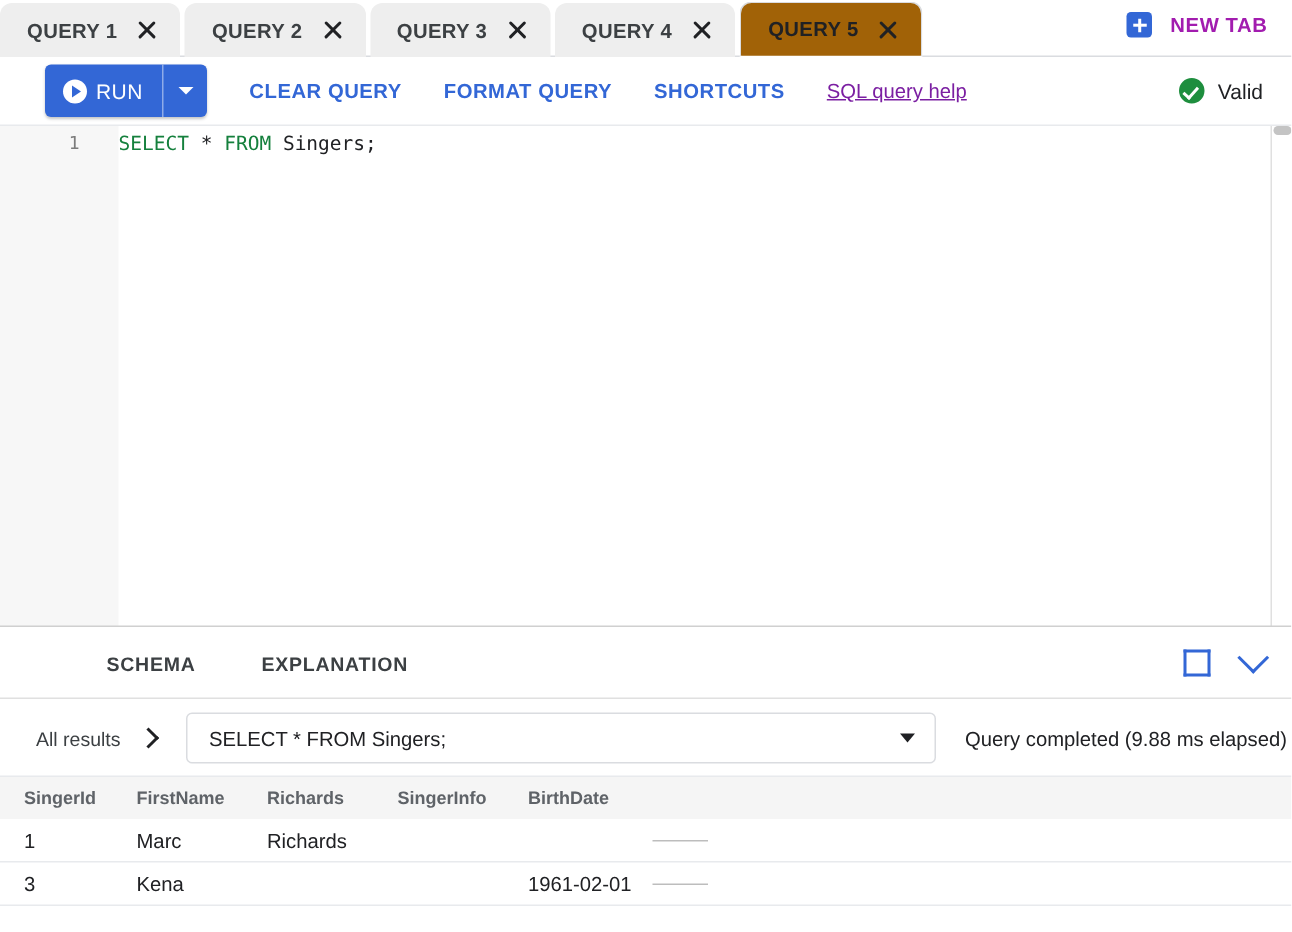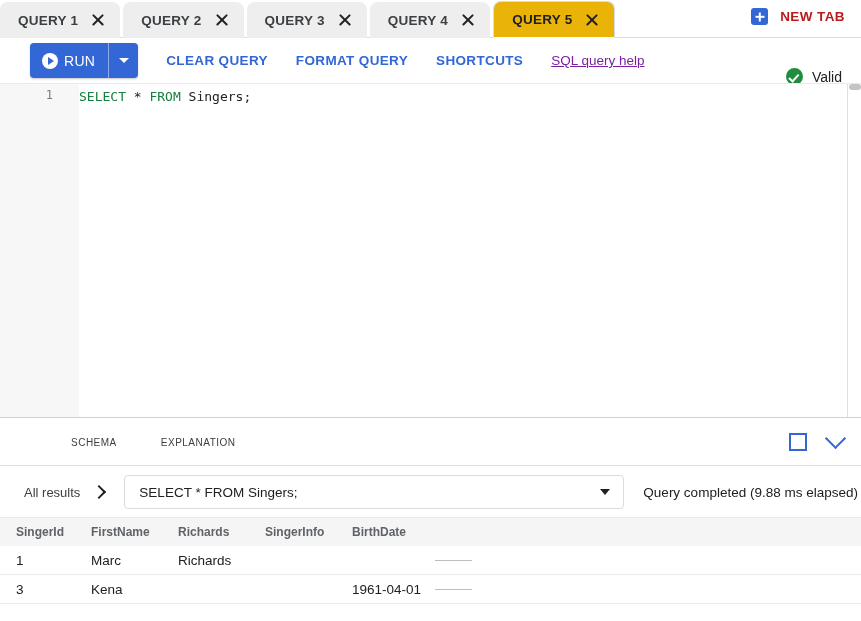--- a/index.html
+++ b/index.html
@@ -51,21 +51,21 @@
     background: #eeeeee;
     color: #3c4043;
     font-size: 13.5px;
     font-weight: 700;
     letter-spacing: .25px;
     cursor: pointer;
     z-index: 1;
     user-select: none;
   }
   .qtab.active {
-    background: #eab308;
+    background: #a16207;
     color: #202124;
     border: 1px solid #dadce0;
     border-bottom: 1px solid #ffffff;
     height: 37px;
     z-index: 3;
   }
   .qtab .xclose {
     width: 16px;
     height: 16px;
     position: relative;
@@ -86,21 +86,21 @@
   .qtab .xclose::before { transform: translate(-50%,-50%) rotate(45deg); }
   .qtab .xclose::after  { transform: translate(-50%,-50%) rotate(-45deg); }
 
   .newtab {
     position: absolute;
     right: 16px;
     top: 8px;
     display: flex;
     align-items: center;
     gap: 12px;
-    color: #b91c1c;
+    color: #a21caf;
     font-size: 13.5px;
     font-weight: 700;
     letter-spacing: .4px;
     cursor: pointer;
     user-select: none;
     z-index: 4;
   }
   .plusbox {
     width: 17px; height: 17px;
     border-radius: 3px;
@@ -191,21 +191,21 @@
   .tlink {
     font-size: 13.5px;
     color: #7b1fa2;
     text-decoration: underline;
     cursor: pointer;
     margin-left: 28px;
   }
   .validwrap {
     position: absolute;
     right: 19px;
-    top: 16px;
+    top: 0;
     height: 45px;
     display: flex;
     align-items: center;
     gap: 9px;
   }
   .checkcircle {
     width: 17px; height: 17px;
     border-radius: 50%;
     background: #1e8e3e;
     position: relative;
@@ -298,22 +298,22 @@
     left: 0; right: 0; bottom: 0;
     height: 1px;
     background: #e0e0e0;
   }
   .restab {
     position: relative;
     height: 48px;
     display: flex;
     align-items: center;
     padding: 0 22px;
-    font-size: 10px;
-    font-weight: 400;
+    font-size: 13px;
+    font-weight: 700;
     letter-spacing: .5px;
     color: #3c4043;
     cursor: pointer;
     user-select: none;
   }
   .restab.active { color: #1967d2; }
   .restab.active::after {
     content: "";
     position: absolute;
     left: 0; right: 0; bottom: 0;
@@ -567,19 +567,19 @@
         <div class="rt-cell" style="width:87px"></div>
         <div class="rt-cell" style="width:99px"></div>
         <div class="rt-divider"></div>
       </div>
 
       <div class="rt-row rt-body-row">
         <div class="rt-cell" style="width:75px">3</div>
         <div class="rt-cell" style="width:87px">Kena</div>
         <div class="rt-cell" style="width:87px"></div>
         <div class="rt-cell" style="width:87px"></div>
-        <div class="rt-cell" style="width:99px">1961-04-01</div>
+        <div class="rt-cell" style="width:99px">1961-02-01</div>
         <div class="rt-divider"></div>
       </div>
 
     </div>
   </div>
 </div>
 
 </body></html>

